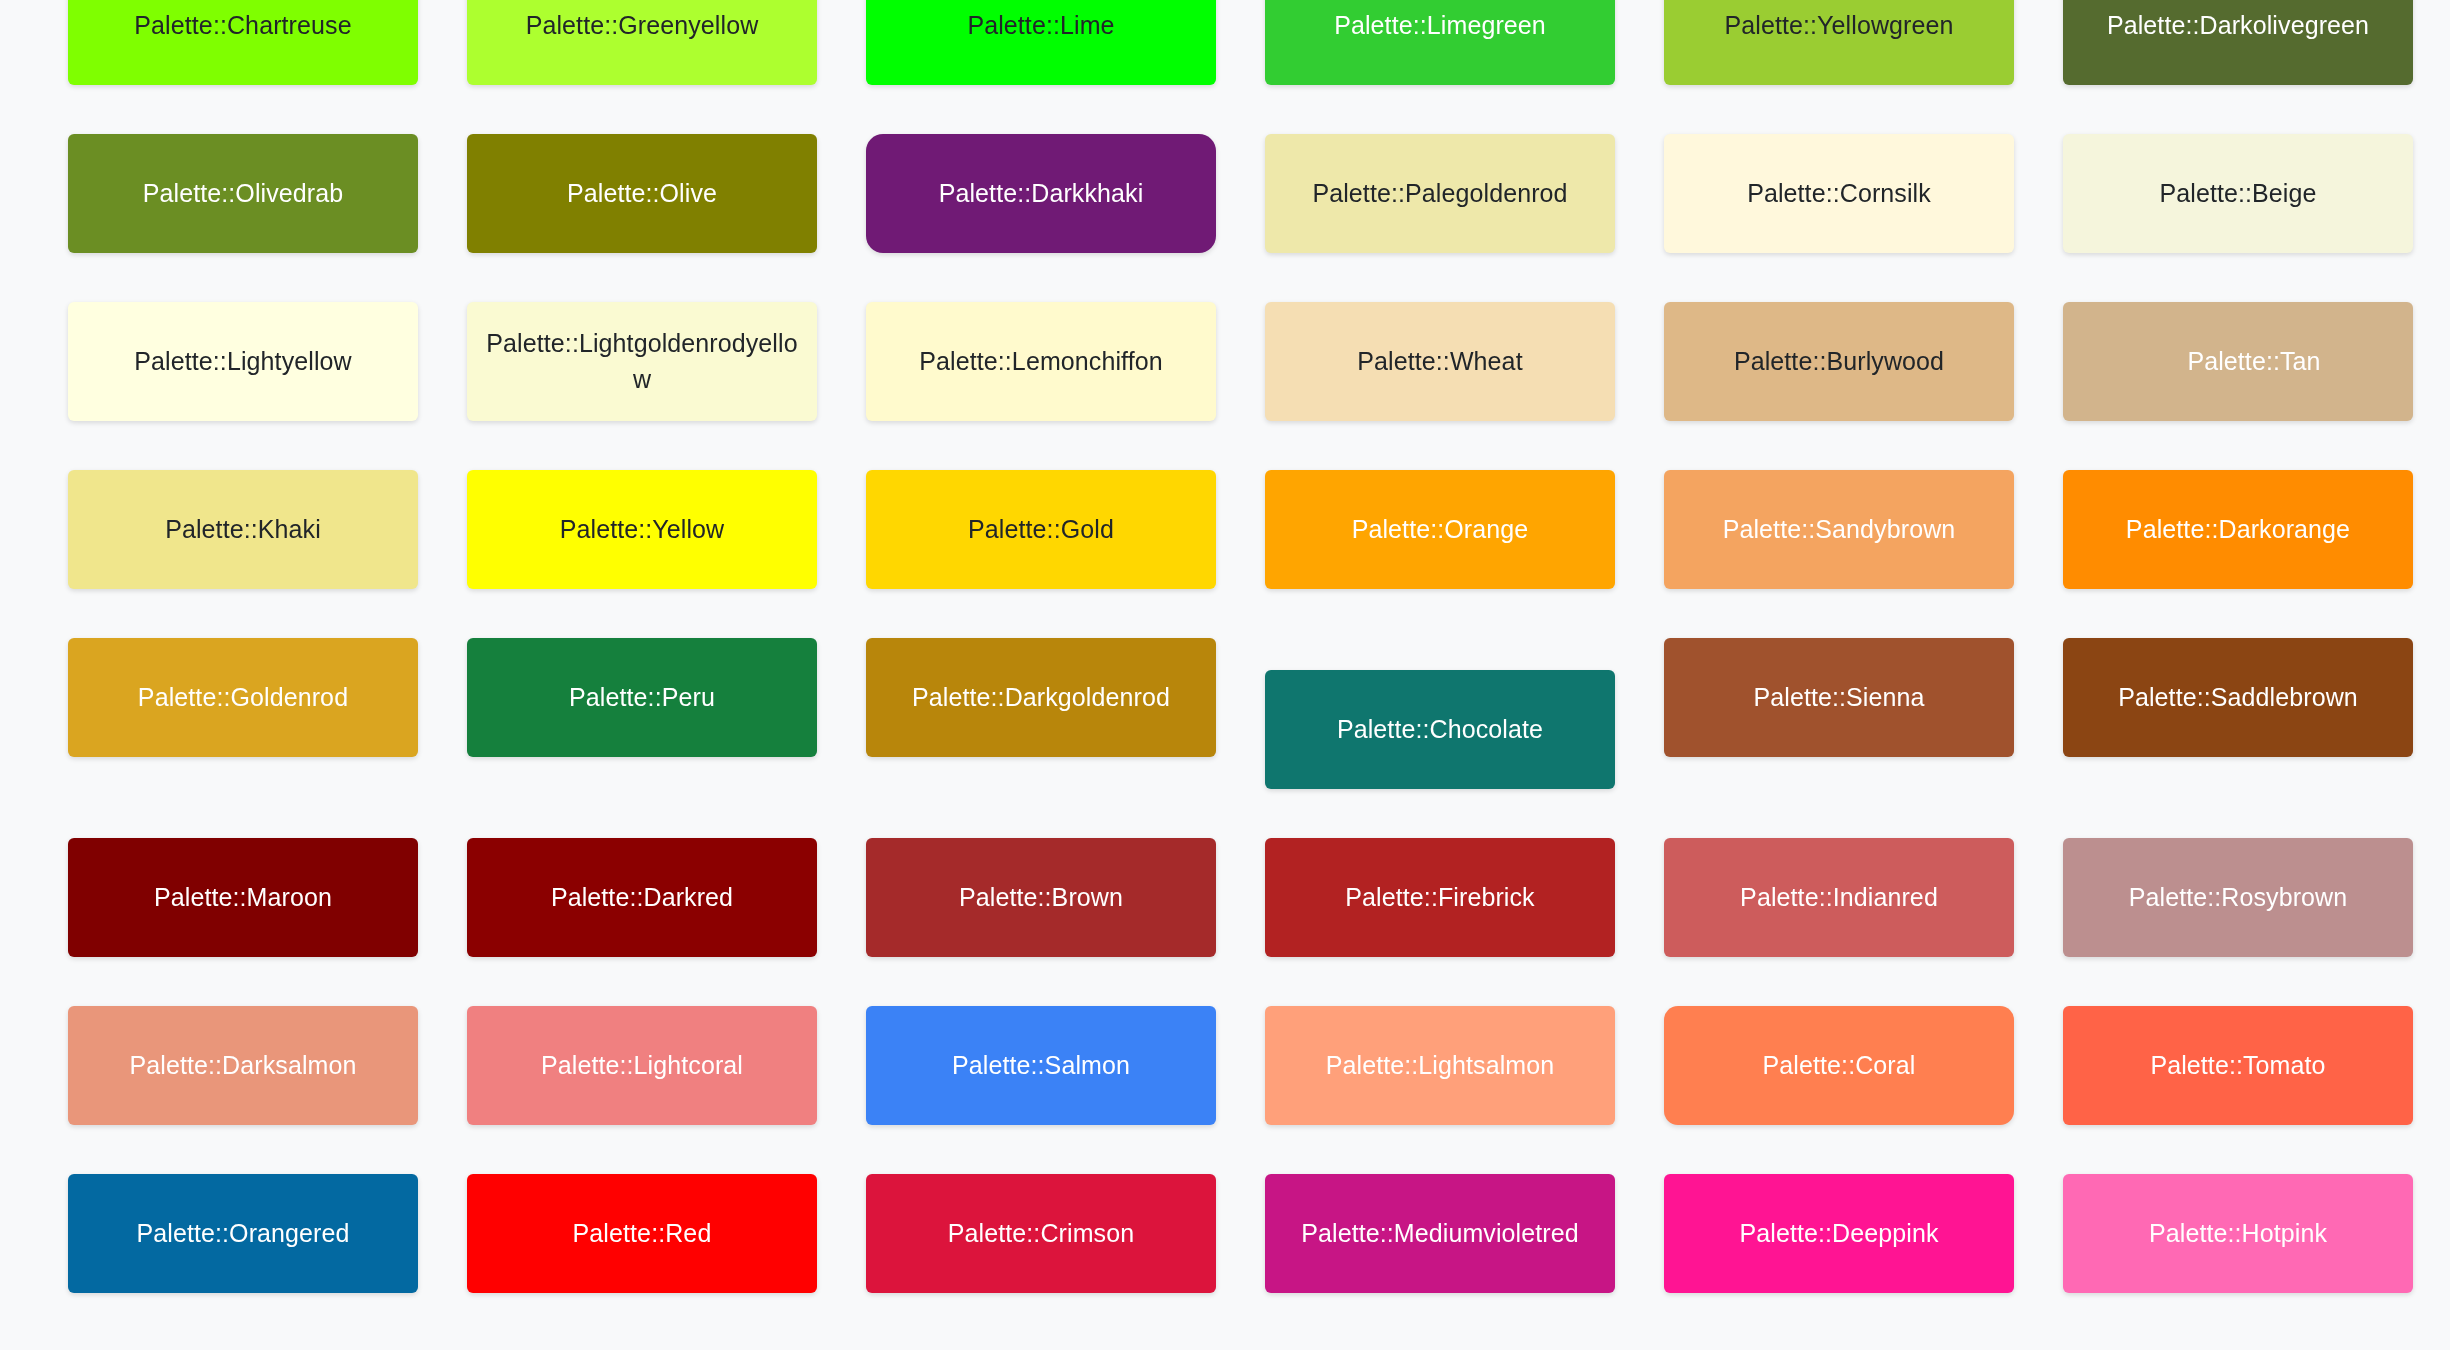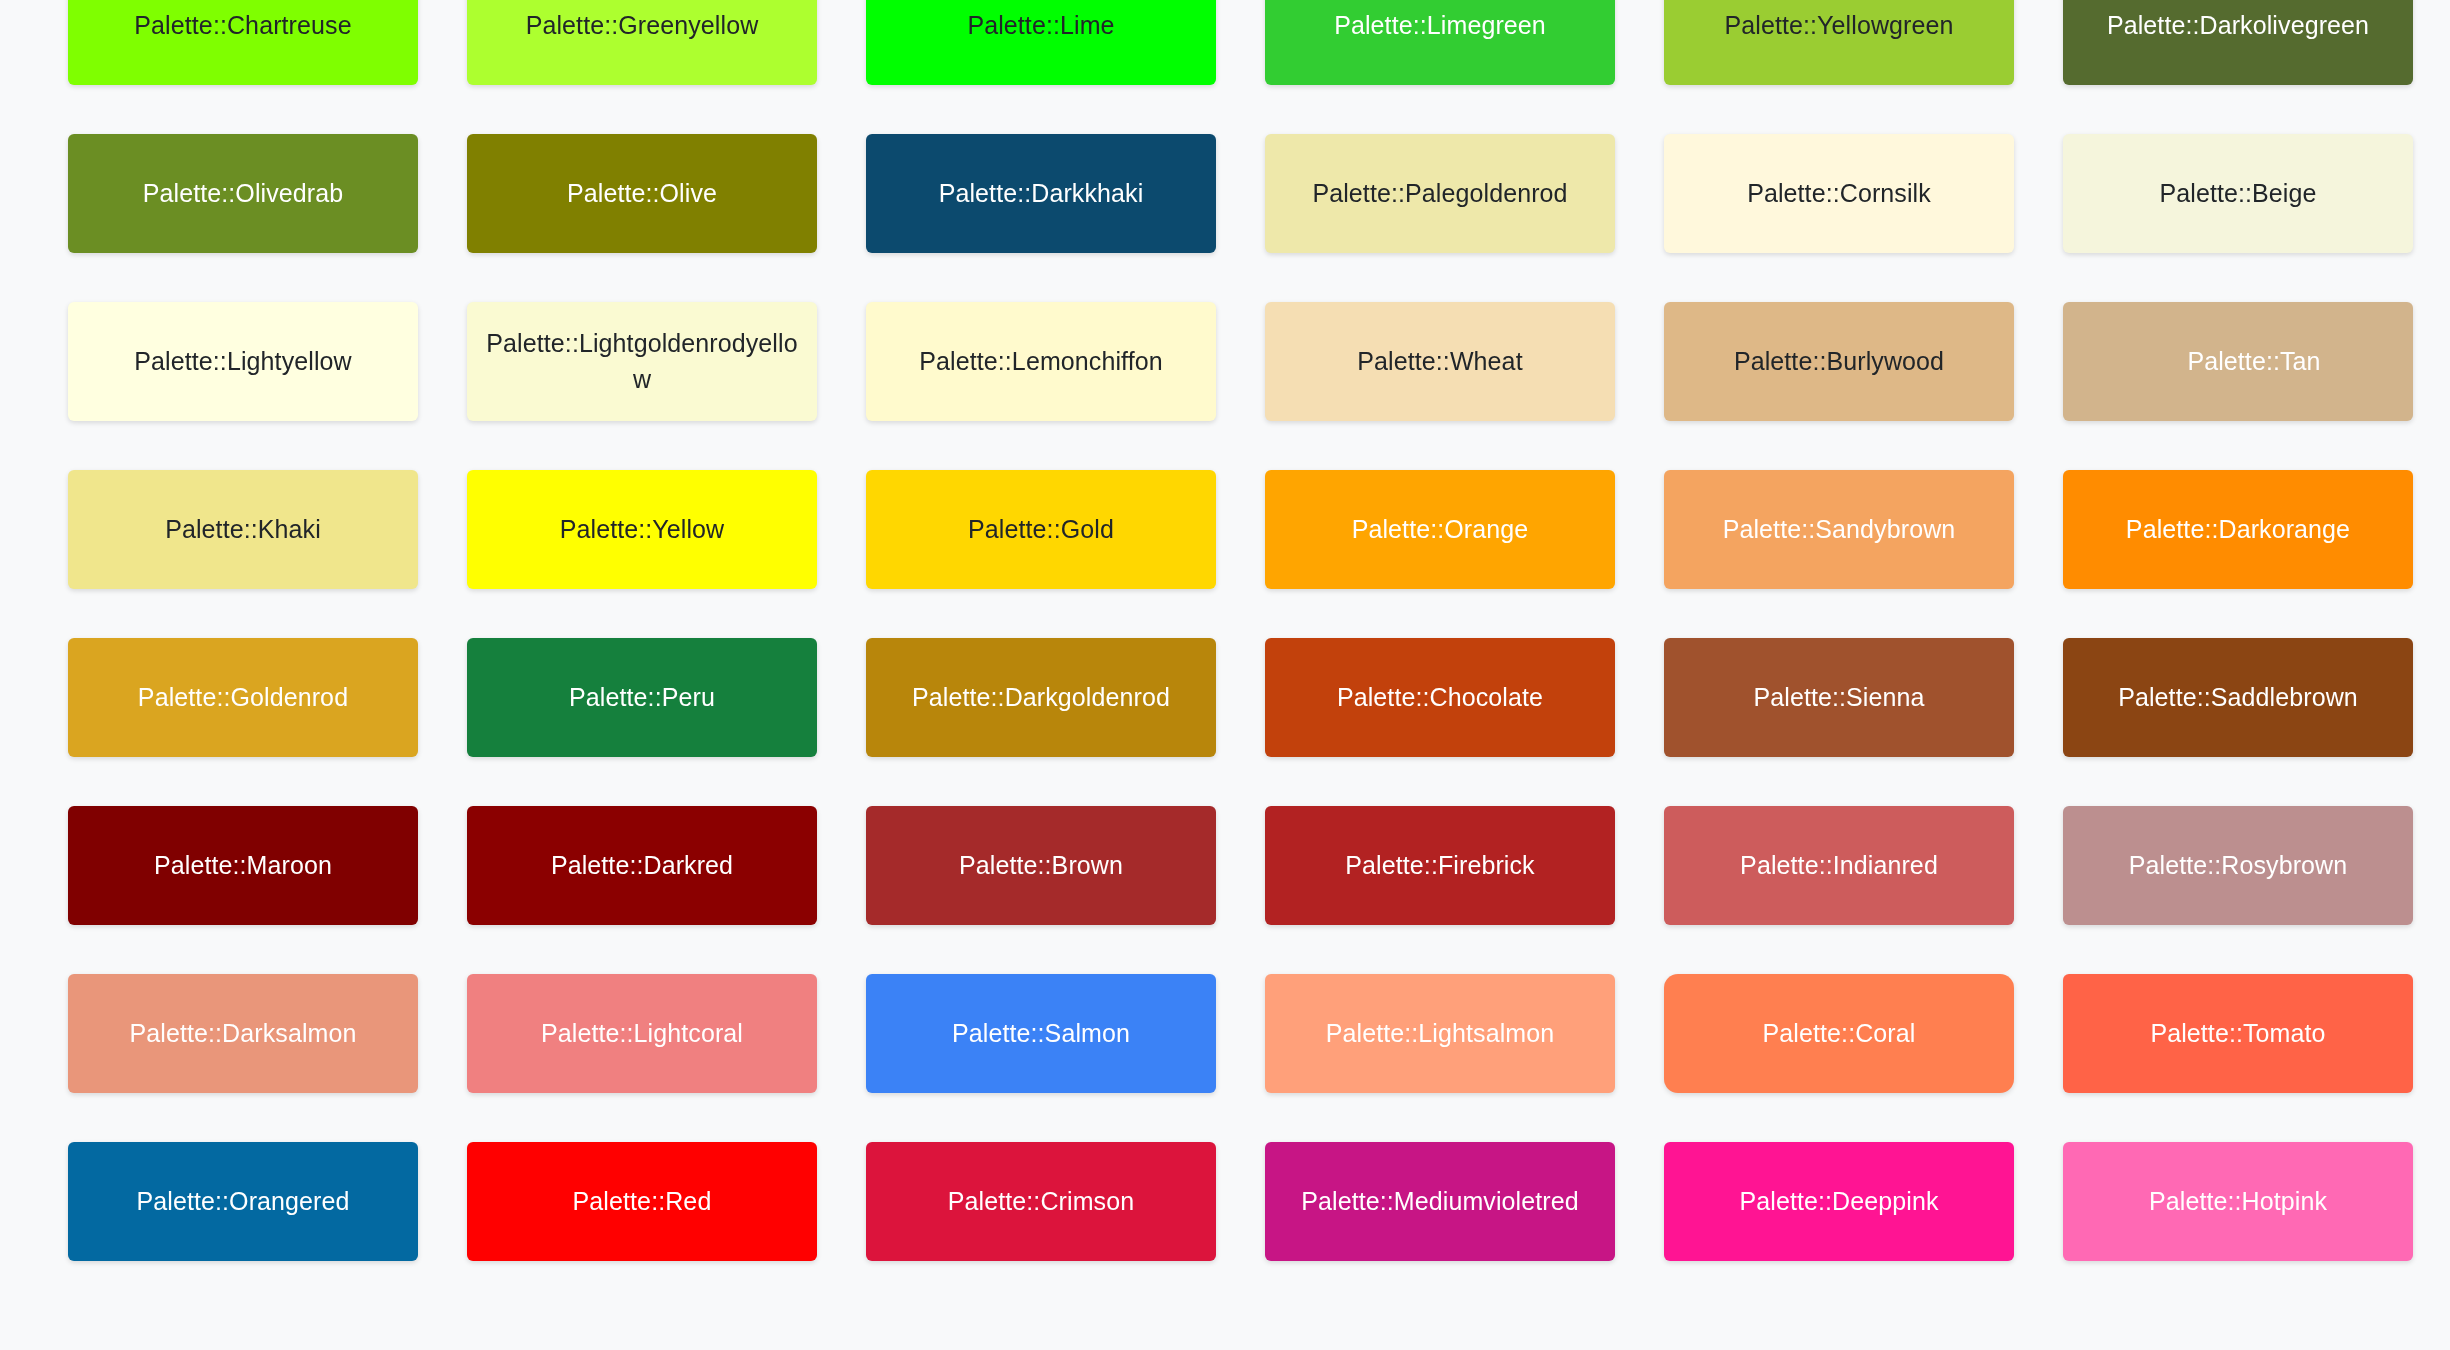--- a/index.html
+++ b/index.html
@@ -72,21 +72,21 @@
     </div>
     <div class="swatch-card" style="background: rgb(85, 107, 47);">
       <span class="swatch-label text-light">Palette::Darkolivegreen</span>
     </div>
     <div class="swatch-card" style="background: rgb(107, 142, 35);">
       <span class="swatch-label text-light">Palette::Olivedrab</span>
     </div>
     <div class="swatch-card" style="background: rgb(128, 128, 0);">
       <span class="swatch-label text-light">Palette::Olive</span>
     </div>
-    <div class="swatch-card" style="background: #0c4a6e;">
+    <div class="swatch-card" style="background: #701a75; border-radius: 17px;">
       <span class="swatch-label text-light">Palette::Darkkhaki</span>
     </div>
     <div class="swatch-card" style="background: rgb(238, 232, 170);">
       <span class="swatch-label text-dark">Palette::Palegoldenrod</span>
     </div>
     <div class="swatch-card" style="background: rgb(255, 248, 220);">
       <span class="swatch-label text-dark">Palette::Cornsilk</span>
     </div>
     <div class="swatch-card" style="background: rgb(245, 245, 220);">
       <span class="swatch-label text-dark">Palette::Beige</span>
@@ -129,21 +129,21 @@
     </div>
     <div class="swatch-card" style="background: rgb(218, 165, 32);">
       <span class="swatch-label text-light">Palette::Goldenrod</span>
     </div>
     <div class="swatch-card" style="background: #15803d;">
       <span class="swatch-label text-light">Palette::Peru</span>
     </div>
     <div class="swatch-card" style="background: rgb(184, 134, 11);">
       <span class="swatch-label text-light">Palette::Darkgoldenrod</span>
     </div>
-    <div class="swatch-card" style="background: #c2410c;">
+    <div class="swatch-card" style="background: #0f766e; margin-top: 32px;">
       <span class="swatch-label text-light">Palette::Chocolate</span>
     </div>
     <div class="swatch-card" style="background: rgb(160, 82, 45);">
       <span class="swatch-label text-light">Palette::Sienna</span>
     </div>
     <div class="swatch-card" style="background: rgb(139, 69, 19);">
       <span class="swatch-label text-light">Palette::Saddlebrown</span>
     </div>
     <div class="swatch-card" style="background: rgb(128, 0, 0);">
       <span class="swatch-label text-light">Palette::Maroon</span>

